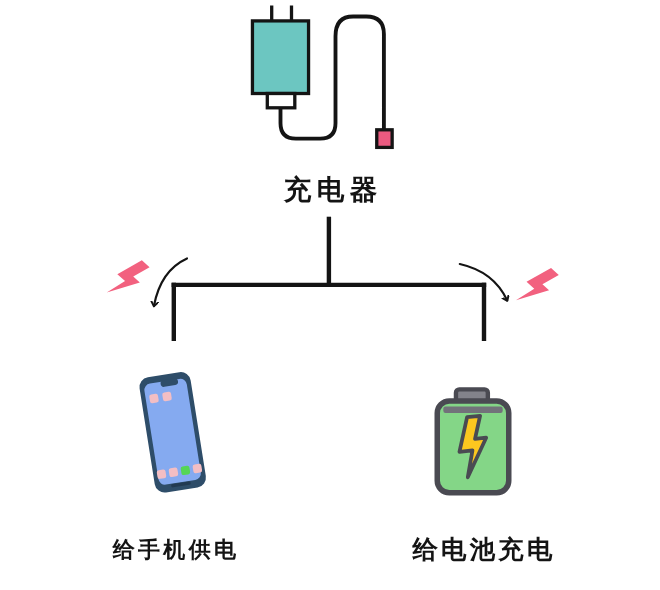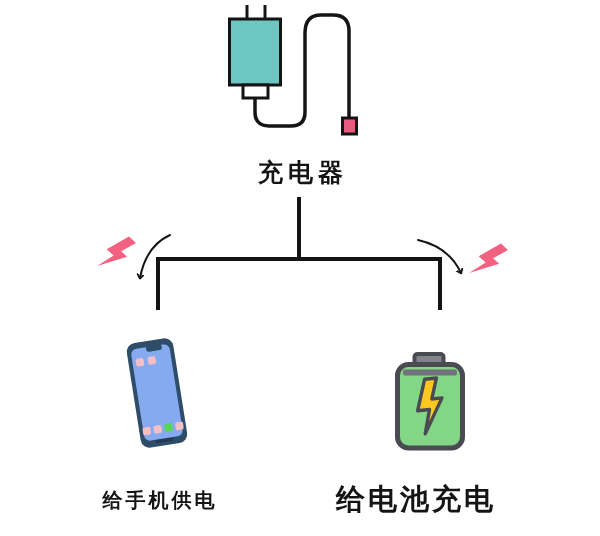--- a/index.html
+++ b/index.html
@@ -13,21 +13,21 @@
   .canvas svg { position: absolute; left: 0; top: 0; }
   .label {
     position: absolute;
     color: #141414;
     font-weight: 800;
     white-space: nowrap;
     transform: translate(-50%, -50%);
   }
   .label-charger { left: 303px; top: 172px; font-size: 25px; letter-spacing: 5px; }
   .label-phone   { left: 160px; top: 500px; font-size: 20px; letter-spacing: 3px; }
-  .label-battery { left: 416px; top: 500px; font-size: 29px; letter-spacing: 3px; }
+  .label-battery { left: 440px; top: 500px; font-size: 23px; letter-spacing: 3px; }
 </style>
 </head>
 <body>
 
 <div class="canvas">
 
   <svg width="600" height="536" viewBox="0 0 600 536" xmlns="http://www.w3.org/2000/svg">
     <defs>
       <marker id="arrowhead" markerUnits="userSpaceOnUse" markerWidth="12" markerHeight="12" refX="4" refY="3.5" orient="auto">
         <path d="M0.5 0.5 L4.5 3.5 L0.5 6.5" fill="none" stroke="#141414" stroke-width="1.8" stroke-linecap="round" stroke-linejoin="round"></path>

